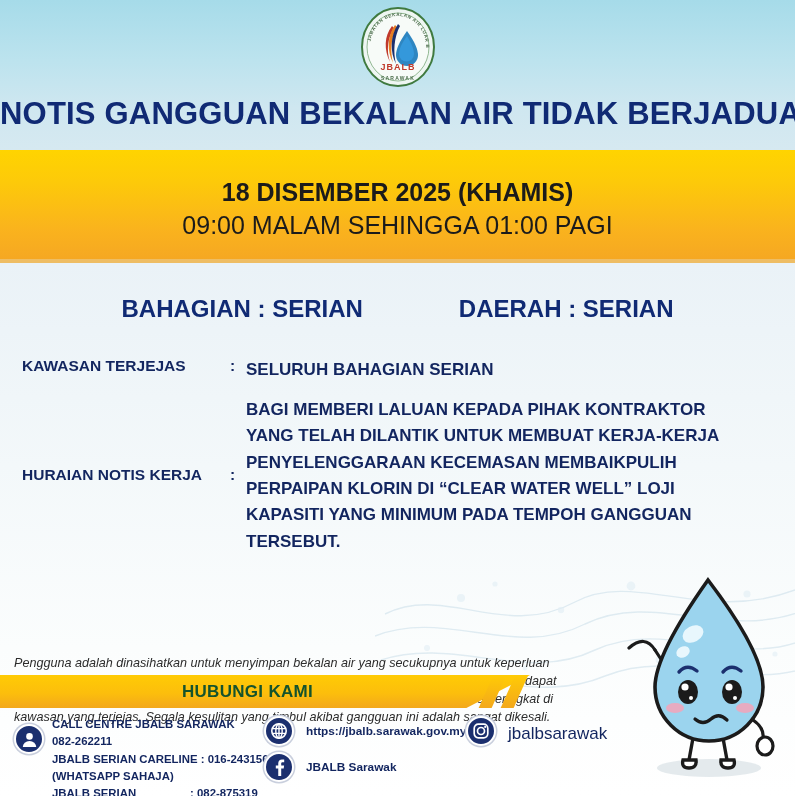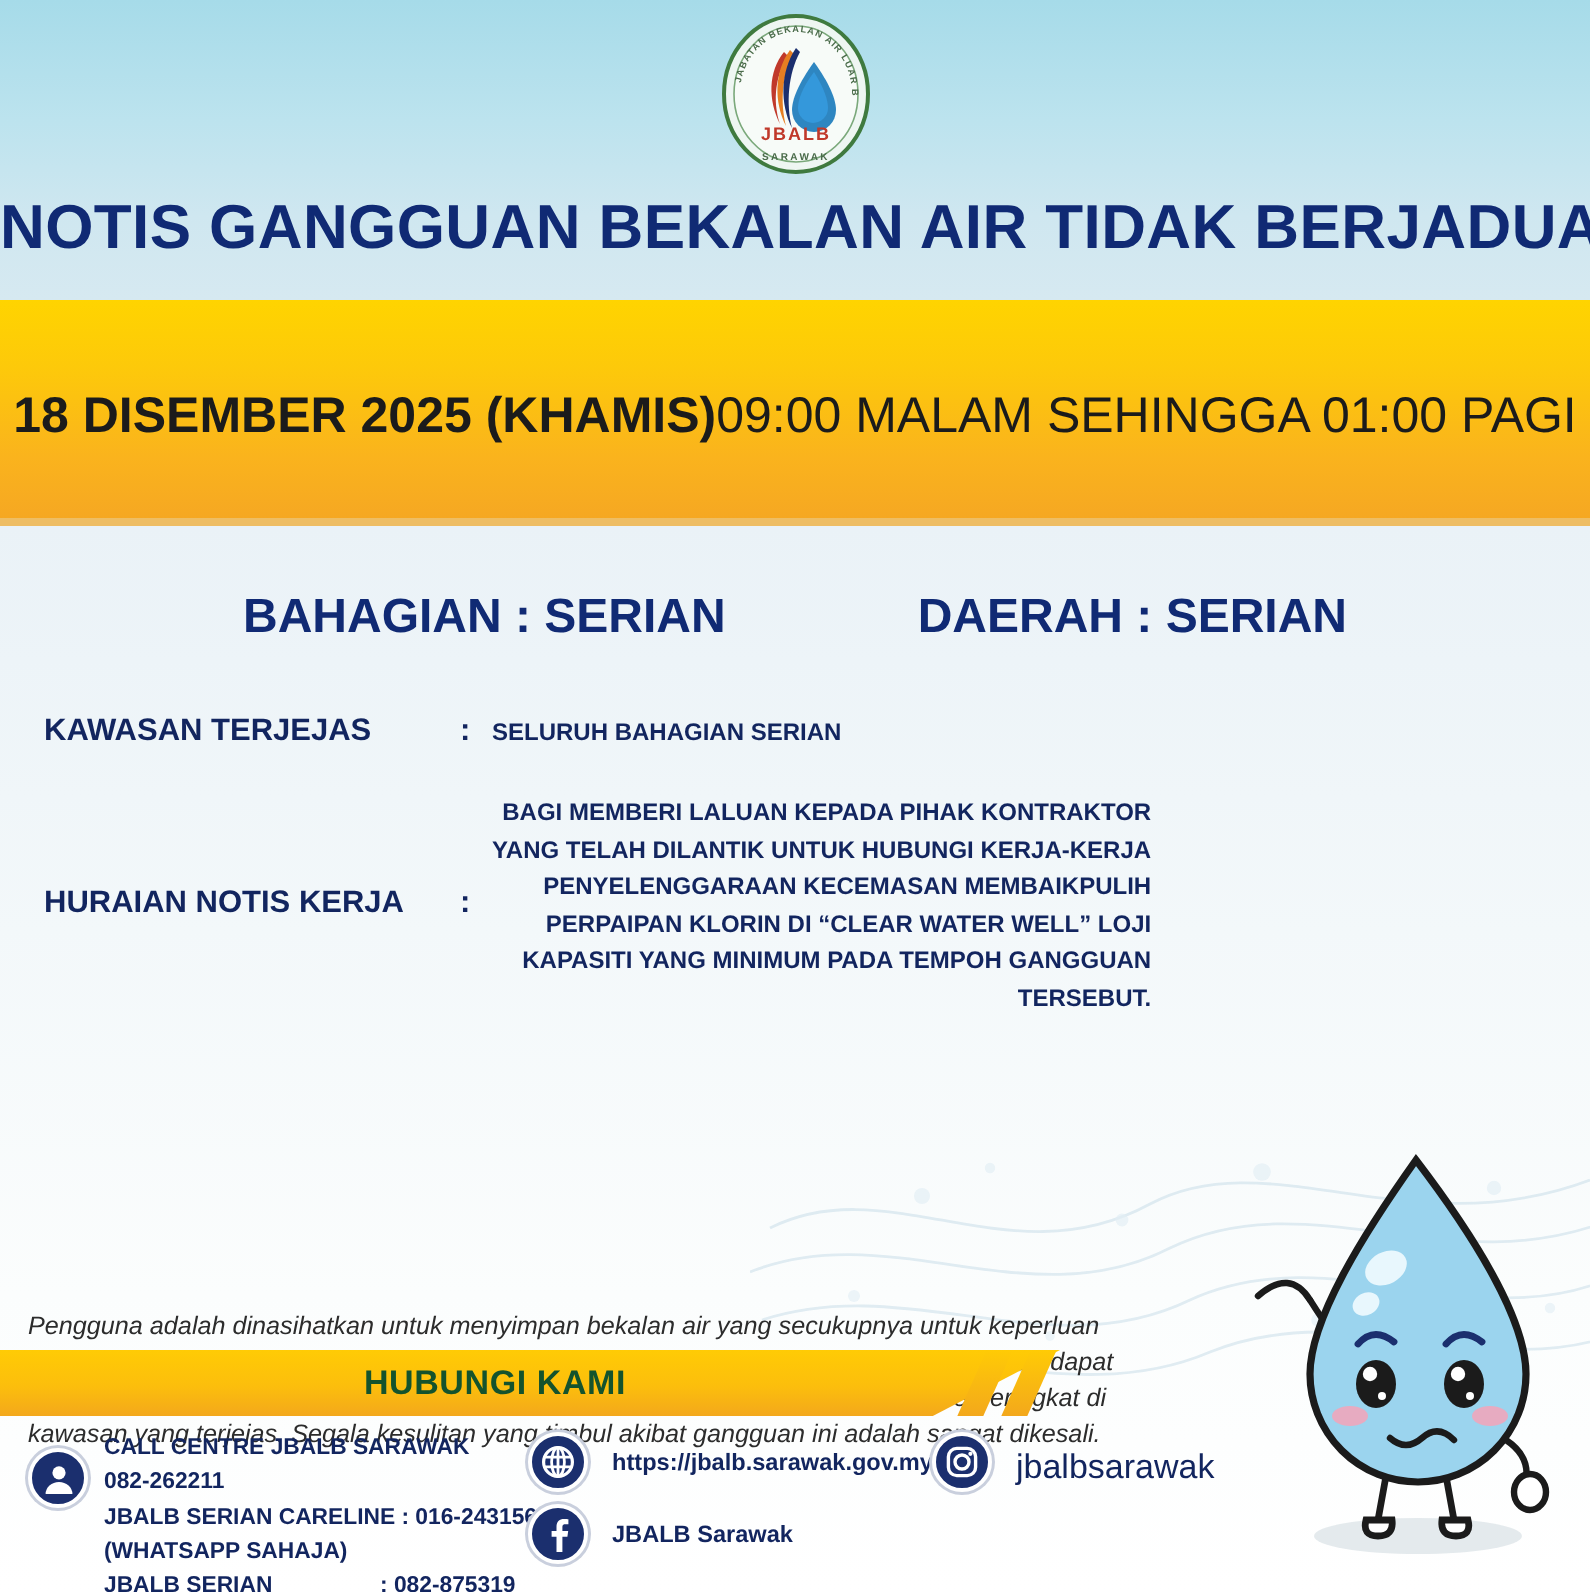--- a/index.html
+++ b/index.html
@@ -49,20 +49,21 @@
     white-space: nowrap;
   }
 
   
   .date-banner {
     position: relative;
     width: 795px;
     height: 113px;
     background: linear-gradient(180deg, #ffd400 0%, #fdc90a 30%, #fab31d 70%, #f5a623 100%);
     display: flex;
+    flex-direction: column;
     align-items: center;
     justify-content: center;
     padding-top: 4px;
   }
   .date-line {
     color: #1b1b1b;
     font-size: 25px;
     font-weight: bold;
     line-height: 1.32;
     white-space: nowrap;
@@ -144,24 +145,23 @@
   }
   .colon {
     color: #12255f;
     font-size: 15.5px;
     font-weight: bold;
     flex: 0 0 16px;
   }
   .row-desc .colon { align-self: center; padding-bottom: 2px; }
   .val {
     color: #12255f;
-    font-size: 12px;
+    font-size: 17px;
     font-weight: bold;
     line-height: 1.55;
-    text-align: right;
   }
   .val-lines div { white-space: nowrap; }
 
   .disclaimer {
     position: absolute;
     left: 14px;
     top: 392px;
     width: 570px;
     color: #2c2c2c;
     font-size: 12.6px;
@@ -353,21 +353,21 @@
       <span class="lbl">KAWASAN TERJEJAS</span>
       <span class="colon">:</span>
       <span class="val">SELURUH BAHAGIAN SERIAN</span>
     </div>
 
     <div class="row-desc">
       <span class="lbl">HURAIAN NOTIS KERJA</span>
       <span class="colon">:</span>
       <div class="val val-lines">
           <div>BAGI MEMBERI LALUAN KEPADA PIHAK KONTRAKTOR</div>
-          <div>YANG TELAH DILANTIK UNTUK HUBUNGI KERJA-KERJA</div>
+          <div>YANG TELAH DILANTIK UNTUK MEMBUAT KERJA-KERJA</div>
           <div>PENYELENGGARAAN KECEMASAN MEMBAIKPULIH</div>
           <div>PERPAIPAN KLORIN DI “CLEAR WATER WELL” LOJI</div>
           <div>KAPASITI YANG MINIMUM PADA TEMPOH GANGGUAN</div>
           <div>TERSEBUT.</div>
         </div>
     </div>
 
     <div class="disclaimer">
         <div>Pengguna adalah dinasihatkan untuk menyimpan bekalan air yang secukupnya untuk keperluan</div>
         <div>sepanjang tempoh gangguan tersebut. Pihak kami akan memastikan gangguan bekalan air dapat</div>

